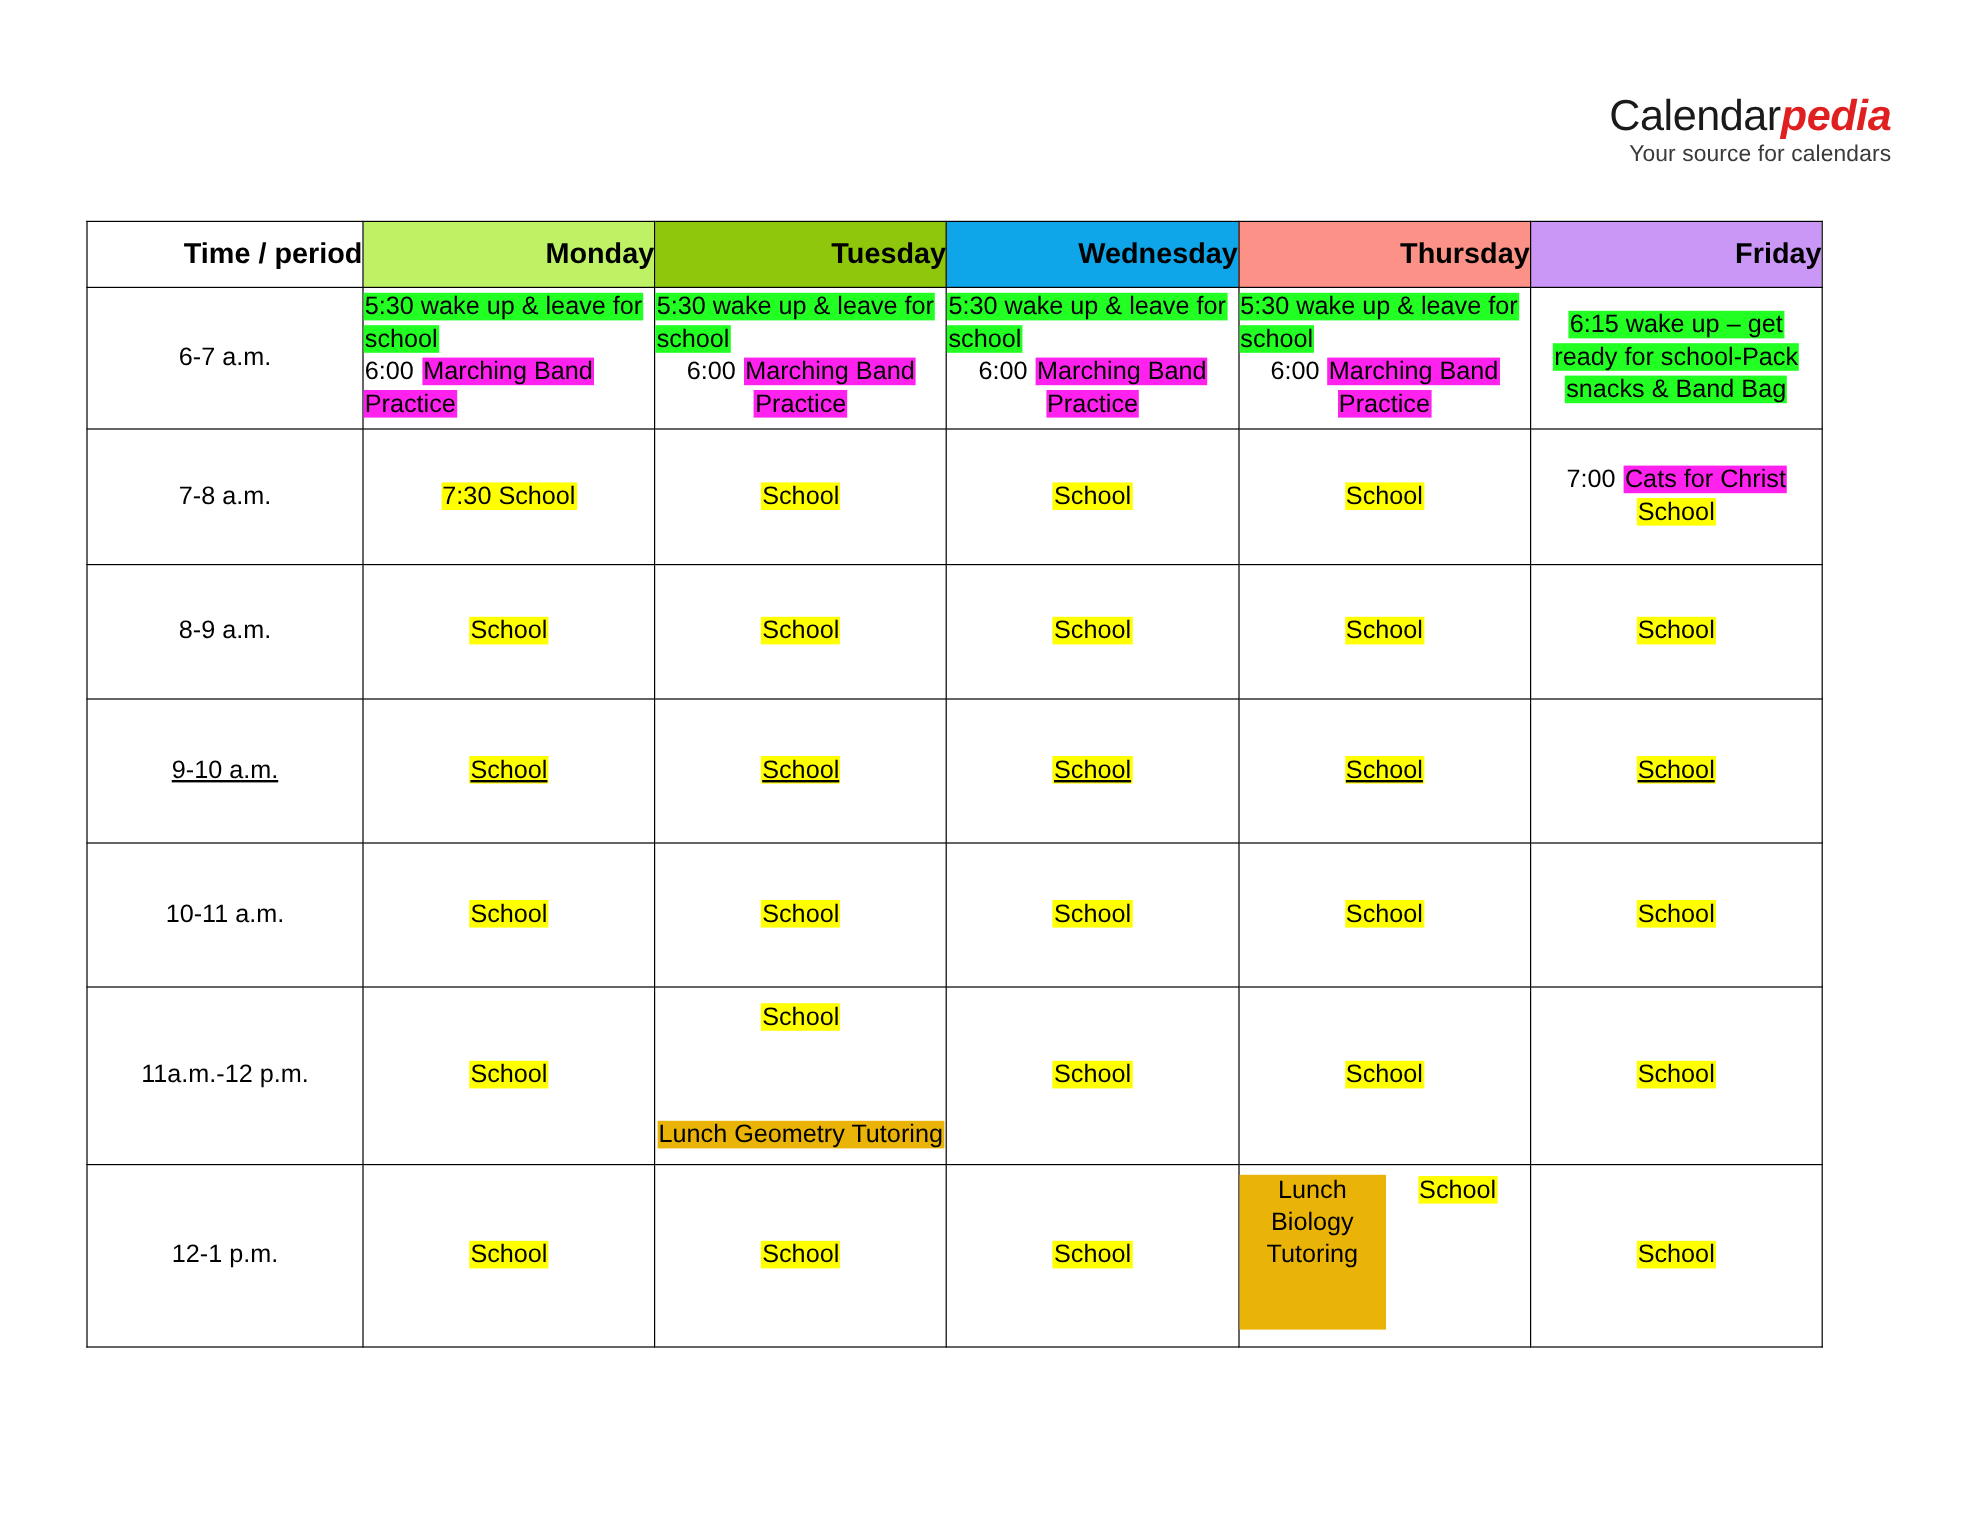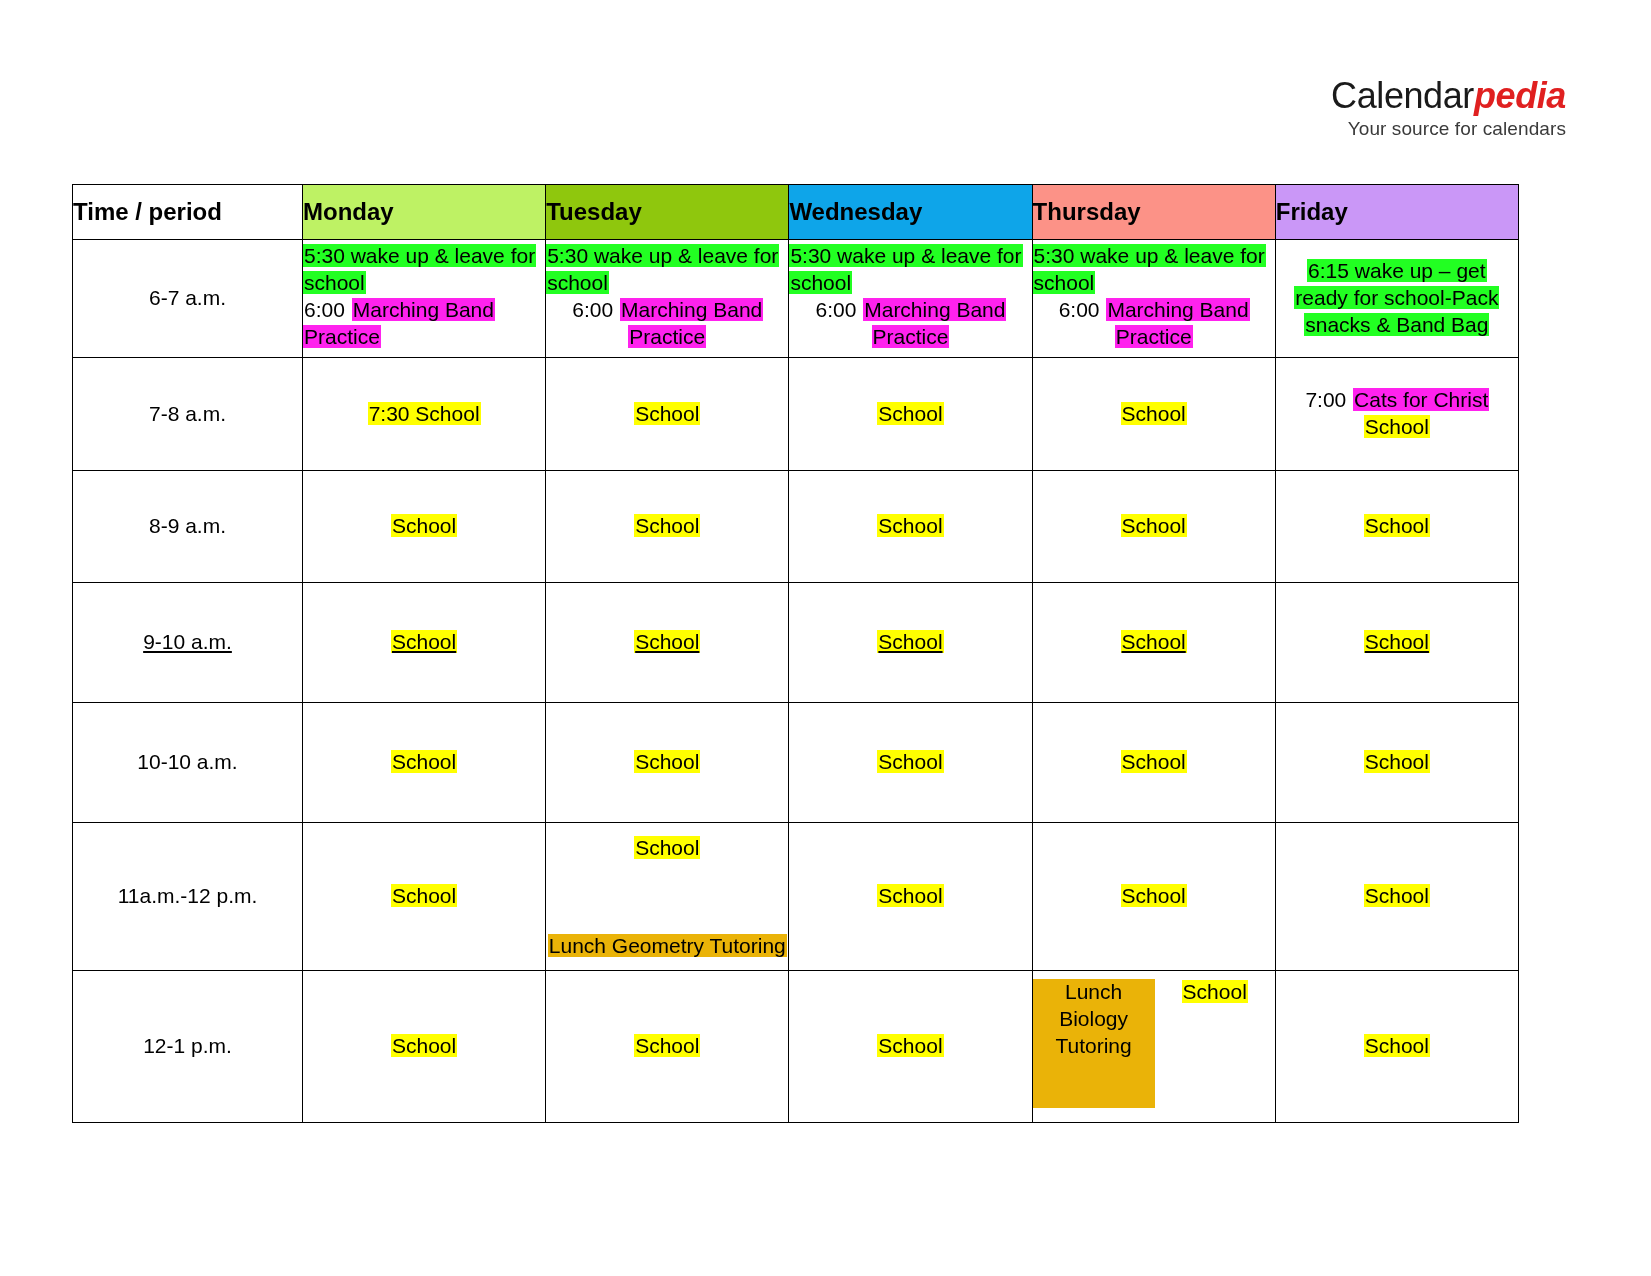--- a/index.html
+++ b/index.html
@@ -47,21 +47,21 @@
   }
   .name-line {
     font-size: 21px;
     line-height: 1.0;
     margin-top: 17px;
     white-space: nowrap;
   }
 
   .logo-block {
     position: absolute;
-    right: 12px;
+    right: 2px;
     top: 16px;
     text-align: right;
   }
   .logo-word {
     font-size: 36px;
     line-height: 1.0;
     white-space: nowrap;
     letter-spacing: -0.4px;
   }
   .logo-word .calendar {
@@ -99,21 +99,21 @@
     vertical-align: middle;
     box-sizing: border-box;
   }
   col.c-time  { width: 230px; }
   col.c-day   { width: 243.2px; }
 
   thead th {
     height: 55px;
     font-size: 24px;
     font-weight: bold;
-    text-align: left;
+    text-align: right;
     vertical-align: middle;
   }
   thead th.time-head { background: #ffffff; }
 
   tbody td {
     font-size: 21px;
     line-height: 1.28;
   }
   td.time-cell {
     text-align: center;
@@ -361,21 +361,21 @@
               </div>
           </td>
           <td class="day-cell">
             <div class="cell-inner">
                 <span class="line center"><span class="hl hl-yellow">School</span></span>
               </div>
           </td>
         </tr>
 
         <tr class="r-10-11">
-          <td class="time-cell">10-10 a.m.</td>
+          <td class="time-cell">10-11 a.m.</td>
           <td class="day-cell">
             <div class="cell-inner">
                 <span class="line center"><span class="hl hl-yellow">School</span></span>
               </div>
           </td>
           <td class="day-cell">
             <div class="cell-inner">
                 <span class="line center"><span class="hl hl-yellow">School</span></span>
               </div>
           </td>

